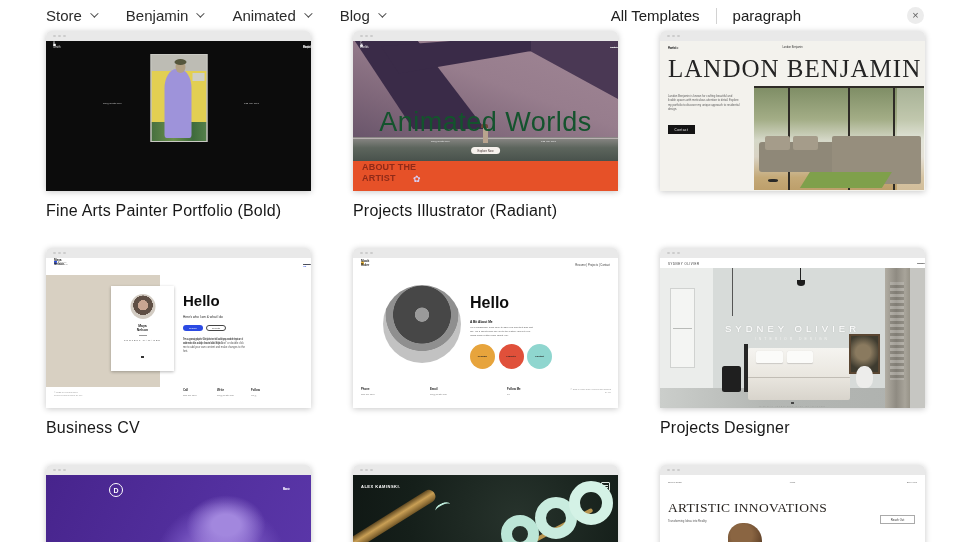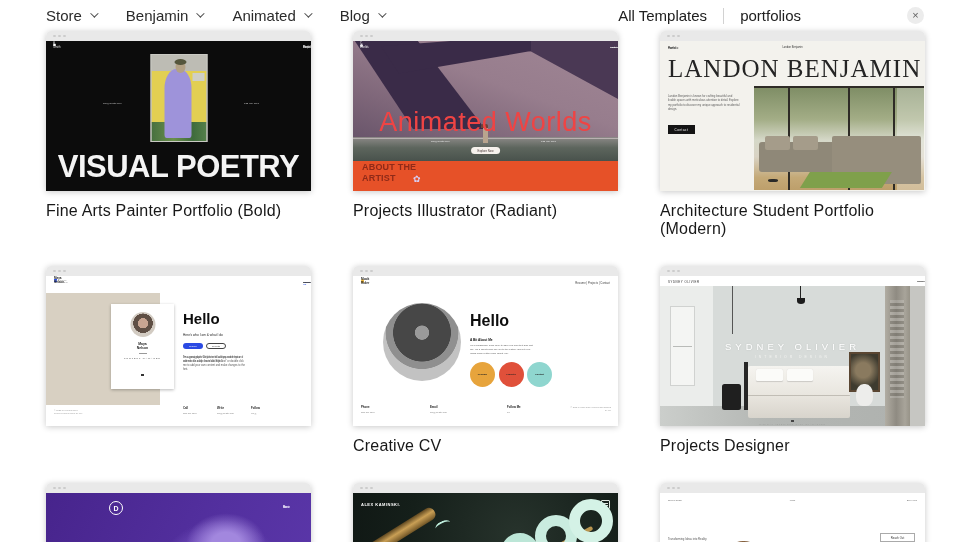--- a/index.html
+++ b/index.html
@@ -50,21 +50,21 @@
   .trunk{left:-18px;top:-30px;width:150px;height:118px;background:#3a2b48;clip-path:polygon(0 0,40% 0,100% 100%,52% 100%);}
   .branch{left:28px;top:-6px;width:150px;height:62px;background:#3a2b48;clip-path:polygon(0 18%,100% 0,100% 26%,12% 62%);}
   .land{left:0;right:0;bottom:0;height:24px;background:linear-gradient(180deg,#8d8a88 0%,#5d655d 45%,#49524c 100%);}
   .sea{left:0;right:0;bottom:22px;height:1.5px;background:#cfc3c5;opacity:.7;}
   .lh{left:49%;bottom:18px;width:5px;height:17px;background:#b9a48e;}
   .lh-top{left:48.2%;bottom:33px;width:7px;height:4px;background:#6e4438;border-radius:2px 2px 0 0;}
   .s2 .nav{top:4px;left:7px;display:flex;gap:3px;align-items:center;font-size:2.8px;color:#eee;}
   .s2 .nav b{width:3px;height:3px;border-radius:50%;background:#e7e2ea;display:inline-block;}
   .s2 .rnav{top:5px;right:8px;display:flex;gap:4px;font-size:2.5px;color:#eee;}
   .s2 .headline{left:0;right:0;top:66px;text-align:center;font-size:27px;font-weight:300;
-    color:#ef4444;letter-spacing:.5px;white-space:nowrap;}
+    color:#14532d;letter-spacing:.5px;white-space:nowrap;}
   .s2 .mail{top:99px;left:78px;font-size:2.4px;color:#eee;}
   .s2 .tel{top:99px;right:62px;font-size:2.4px;color:#eee;}
   .s2 .cta{left:50%;top:106px;transform:translateX(-50%);background:#f6f1ec;border-radius:5px;
     padding:1.5px 7px;font-size:2.8px;color:#433;}
   .s2 .orange{left:0;right:0;bottom:0;height:30px;background:#e65128;}
   .s2 .about{left:9px;bottom:8px;font-size:9px;font-weight:700;color:#8f2a18;line-height:1.15;letter-spacing:.2px;}
   .s2 .flower{left:60px;bottom:7px;font-size:9px;color:#d8cef3;}
   
   .s3{background:#f3f2ed;}
   .s3 .nav{top:5px;left:8px;display:flex;gap:6px;font-size:2.8px;color:#333;}
@@ -224,21 +224,21 @@
       <span class="chev"></span>
     </div>
     <div class="cat">
       <span>Blog</span>
       <span class="chev"></span>
     </div>
   </div>
   <div class="tb-right">
     <span class="all-templates">All Templates</span>
     <span class="tb-div"></span>
-    <span class="filter-tag">portfolios</span>
+    <span class="filter-tag">paragraph</span>
     <span class="close-btn">×</span>
   </div>
 </div>
 
 <div class="grid">
 
   <div class="card">
     <div class="shot">
       <div class="chrome">
           <i></i>
@@ -259,21 +259,20 @@
         <div class="paint">
           <span class="p-yellow"></span>
             <span class="p-green"></span>
             <span class="p-win"></span>
           <span class="p-dress"></span>
             <span class="p-head"></span>
             <span class="p-hair"></span>
         </div>
         <div class="mail">info@mysite.com</div>
         <div class="tel">123-456-7890</div>
-        <div class="headline">VISUAL POETRY</div>
       </div>
     </div>
     <div class="card-title">Fine Arts Painter Portfolio (Bold)</div>
   </div>
 
   <div class="card">
     <div class="shot">
       <div class="chrome">
           <i></i>
           <i></i>
@@ -340,21 +339,20 @@
           <span class="sofa">
               <i class="cush1"></i>
               <i class="cush2"></i>
             </span>
           <span class="chaise"></span>
           <span class="rug"></span>
           <span class="stable"></span>
         </div>
       </div>
     </div>
-    <div class="card-title">Architecture Student Portfolio (Modern)</div>
   </div>
 
   <div class="card">
     <div class="shot">
       <div class="chrome">
           <i></i>
           <i></i>
           <i></i>
         </div>
       <div class="thumb s4">
@@ -406,20 +404,21 @@
               <span class="lb" style="position:static;display:block">Follow</span>
               <span class="vl" style="position:static;display:block">f  in  @</span>
             </span>
         </div>
         <div class="copy">
           <span style="position:static;display:block">© 2035 by Maya Nelson.</span>
           <span style="position:static;display:block">Powered and secured by Wix</span>
         </div>
       </div>
     </div>
+    <div class="card-title">Business CV</div>
   </div>
 
   <div class="card">
     <div class="shot">
       <div class="chrome">
           <i></i>
           <i></i>
           <i></i>
         </div>
       <div class="thumb s5">
@@ -447,21 +446,20 @@
               <span class="vl" style="position:static;display:block">info@mysite.com</span>
             </span>
           <span class="fcol" style="position:static">
               <span class="lb" style="position:static;display:block">Follow Me</span>
               <span class="vl" style="position:static;display:block">in  f</span>
             </span>
         </div>
         <div class="tinyright">© 2035 by Mook Rider. Powered and secured by Wix</div>
       </div>
     </div>
-    <div class="card-title">Creative CV</div>
   </div>
 
   <div class="card">
     <div class="shot">
       <div class="chrome">
           <i></i>
           <i></i>
           <i></i>
         </div>
       <div class="thumb s6">
@@ -563,20 +561,21 @@
     <div class="shot">
       <div class="chrome">
           <i></i>
           <i></i>
           <i></i>
         </div>
       <div class="thumb s9">
         <div class="nav-l">Sonya Griffin</div>
         <div class="nav-c">Work</div>
         <div class="nav-r">Say Hello</div>
+        <div class="headline">ARTISTIC INNOVATIONS</div>
         <div class="sub">Transforming Ideas into Reality</div>
         <div class="cta">Reach Out</div>
         <span class="sc1"></span>
 
       </div>
     </div>
   </div>
 
 </div>
 

